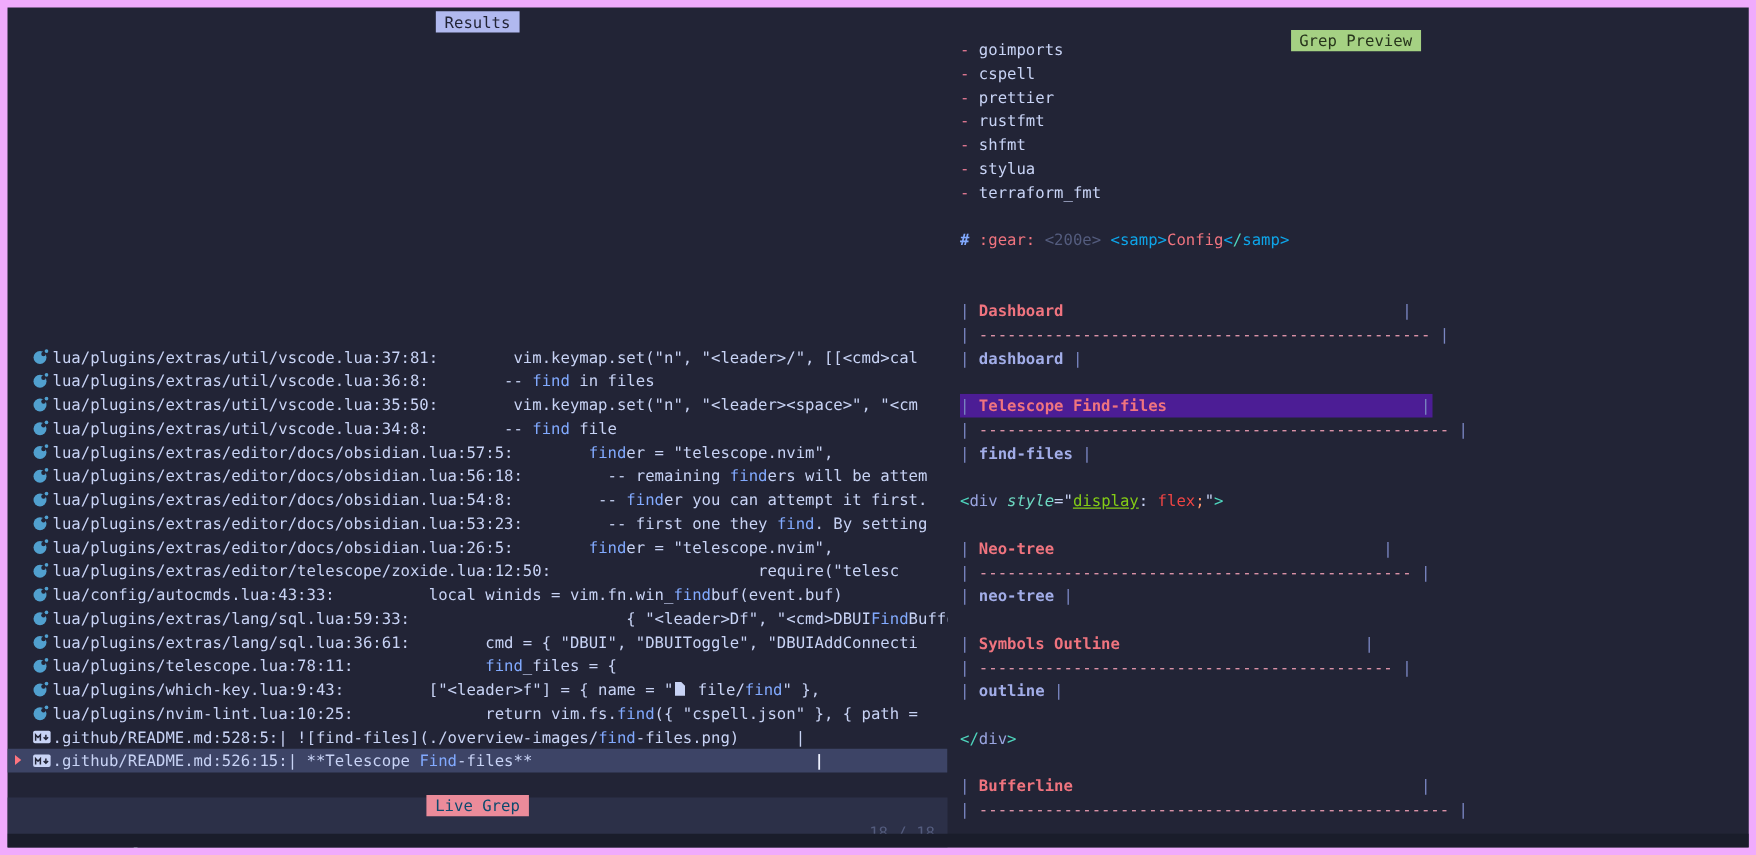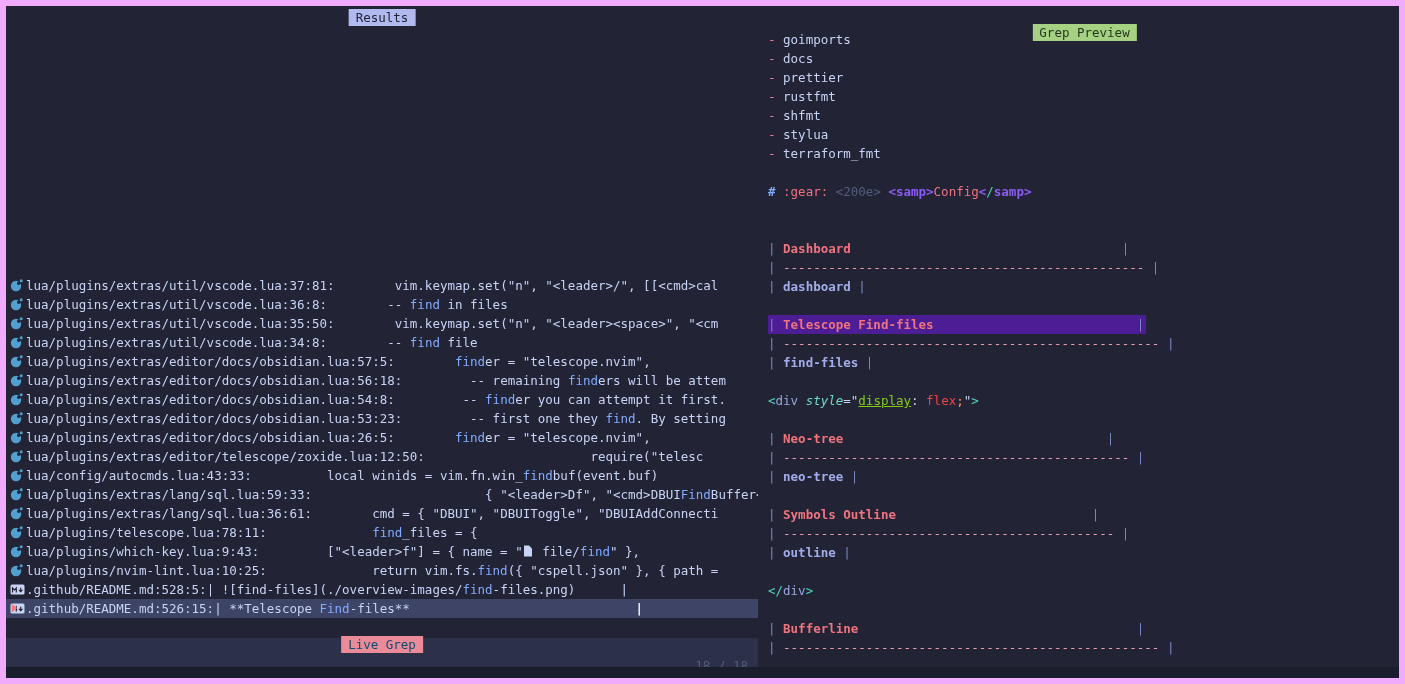--- a/index.html
+++ b/index.html
@@ -14,21 +14,21 @@
   .pane-title {
     position:absolute; top:3px; left:50%; transform:translateX(-50%);
     padding:0 7px; height:17px; line-height:17px; white-space:pre; z-index:5;
   }
   .results-title { background:#b1b9ef; color:#222436; }
   .preview-title { background:#a5d183; color:#27351c;margin-top:15px; }
   .prompt-title  { background:#eb8b9a; color:#0c4a6e; }
 
   .results-pane { left:0; top:0; width:752px; height:630px; overflow:hidden; }
   #results-list { position:absolute; left:0; top:270px; width:752px; }
-  .rrow { position:relative; height:19px; white-space:pre; overflow:hidden; padding-left:4px; }
+  .rrow { position:relative; height:19px; white-space:pre; overflow:hidden; padding-left:20px; }
   .rrow.sel { background:#3d4466; }
   .rrow .caret { position:absolute; left:6px; top:5px; width:0; height:0;
     border-left:5px solid #ff757f; border-top:4px solid transparent; border-bottom:4px solid transparent; }
   .ric { display:inline-block; width:16px; vertical-align:-2px; }
   .fic { display:inline-block; width:12px; vertical-align:-1px; }
 
   .preview-pane { left:752px; top:0; width:653px; height:684px; overflow:hidden; }
   #preview-lines { position:absolute; left:10px; top:24px; right:0; }
   .pline { height:19px; white-space:pre; overflow:hidden; }
   .pline .hlwrap { display:inline-block; background:#4c1d95; margin-left:-6px; padding:0 2px 17px 6px; }
@@ -48,21 +48,21 @@
   .sg-match { color:#82aaff; }
   .sg-whiteb { color:#eef2ff; font-weight:bold; }
   .sg-pipe { color:#7a86c2; }
   .sg-redb { color:#f0747f; font-weight:bold; }
   .sg-red { color:#f0747f; }
   .sg-pink { color:#eb9cb2; }
   .sg-cell { color:#a2ade8; font-weight:bold; }
   .sg-bullet { color:#ec7d97; }
   .sg-hash { color:#82aaff; font-weight:bold; }
   .sg-esc { color:#545c7e; }
-  .sg-samp { color:#8b5cf6; font-weight:bold; }
+  .sg-samp { color:#0ea5e9; font-weight:normal; }
   .sg-slash { color:#4fd6be; }
   .sg-bracket { color:#4fd6be; }
   .sg-tagname { color:#9aa5e0; }
   .sg-attr { color:#6dd9c2; font-style:italic; }
   .sg-cssprop { color:#84cc16;text-decoration:underline; }
   .sg-str { color:#ef4444; }
   .sg-semi { color:#ff966c; }
 </style>
 </head>
 <body>
@@ -164,21 +164,21 @@
               <path d="M2.5 9.5V5l1.9 2 1.9-2v4.5" fill="none" stroke="#222436" stroke-width="1.2"></path>
               <path d="M10.7 4.8v3.6M8.9 6.8l1.8 1.8 1.8-1.8" fill="none" stroke="#222436" stroke-width="1.2"></path>
             </svg></span><span class="sg-path">.github/README.md:526:15:</span><span class="sg-code">| **Telescope </span><span class="sg-match">Find</span><span class="sg-code">-files**                              </span><span class="sg-whiteb">|</span></div>
       </div>
   </div>
 
   <div class="pane preview-pane">
     <div class="pane-title preview-title">Grep Preview</div>
     <div id="preview-lines">
         <div class="pline"><span class="sg-bullet">- </span><span class="sg-text">goimports</span></div>
-        <div class="pline"><span class="sg-bullet">- </span><span class="sg-text">docs</span></div>
+        <div class="pline"><span class="sg-bullet">- </span><span class="sg-text">cspell</span></div>
         <div class="pline"><span class="sg-bullet">- </span><span class="sg-text">prettier</span></div>
         <div class="pline"><span class="sg-bullet">- </span><span class="sg-text">rustfmt</span></div>
         <div class="pline"><span class="sg-bullet">- </span><span class="sg-text">shfmt</span></div>
         <div class="pline"><span class="sg-bullet">- </span><span class="sg-text">stylua</span></div>
         <div class="pline"><span class="sg-bullet">- </span><span class="sg-text">terraform_fmt</span></div>
         <div class="pline"></div>
         <div class="pline"><span class="sg-hash"># </span><span class="sg-red">:gear:</span><span class="sg-text"> </span><span class="sg-esc">&lt;200e&gt;</span><span class="sg-text"> </span><span class="sg-samp">&lt;samp&gt;</span><span class="sg-red">Config</span><span class="sg-samp">&lt;</span><span class="sg-slash">/</span><span class="sg-samp">samp&gt;</span></div>
         <div class="pline"></div>
         <div class="pline"></div>
         <div class="pline"><span class="sg-pipe">| </span><span class="sg-redb">Dashboard</span><span class="sg-text">                                    </span><span class="sg-pipe">|</span></div>

